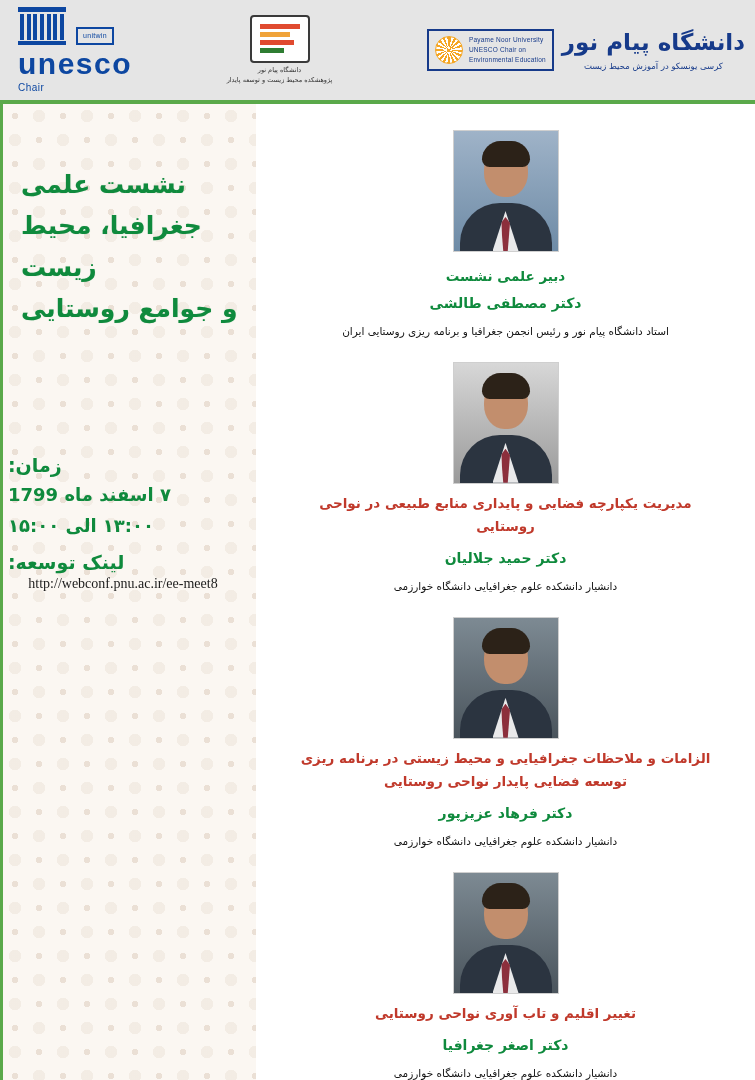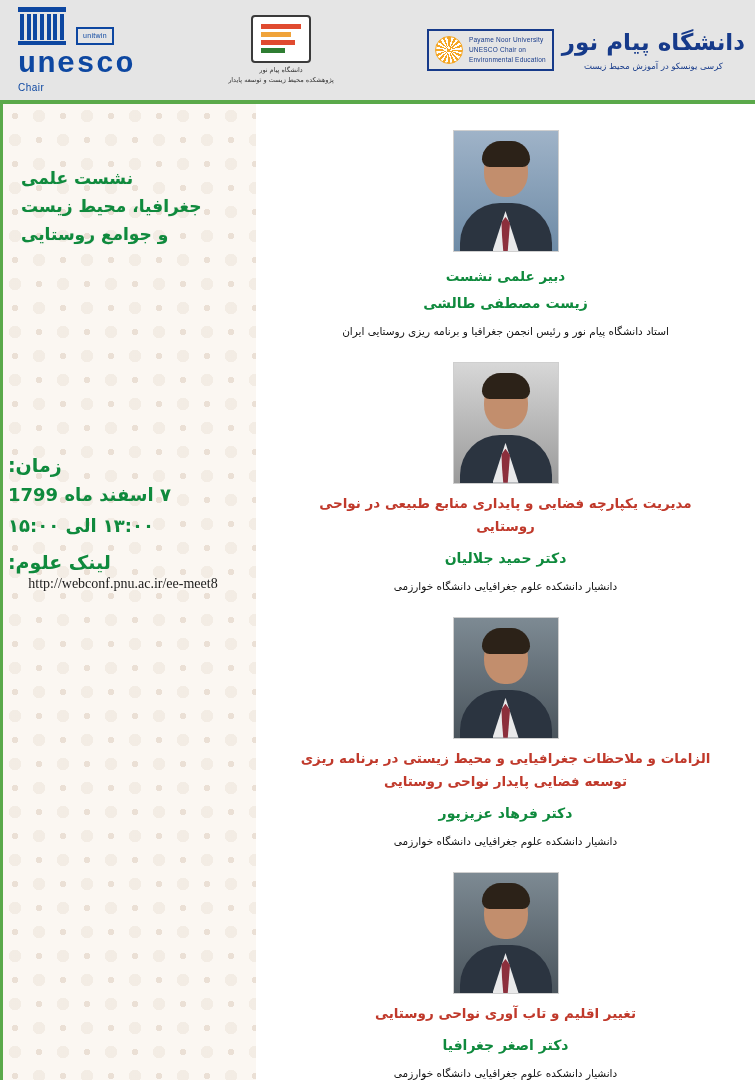--- a/index.html
+++ b/index.html
@@ -84,21 +84,21 @@
     border: 2px solid #0d47a1;
     color: #0d47a1;
     font-size: 7px;
     line-height: 1.15;
     padding: 3px 5px;
     text-align: center;
     font-family: "Liberation Sans", sans-serif;
     letter-spacing: .3px;
   }
   .unesco-word {
-    font-family: Liberation Mono, monospace;
+    font-family: Liberation Sans, sans-serif;
     font-weight: bold;
     font-size: 30px;
     letter-spacing: 1.5px;
     color: #0d47a1;
     margin-top: 4px;
     line-height: 1;
   }
   .unesco-chair {
     font-family: "Liberation Sans", sans-serif;
     font-size: 10px;
@@ -208,21 +208,21 @@
       radial-gradient(circle at 12px 36px, rgba(176,140,110,0.10) 6px, transparent 6.5px);
     background-size: 48px 48px, 48px 48px, 48px 48px, 48px 48px;
     border-left: 3px solid #5aa94a;
     box-sizing: border-box;
     padding: 60px 18px 0 18px;
     text-align: left;
     direction: rtl;
   }
   .poster-title {
     color: #0f8a3d;
-    font-size: 17px;
+    font-size: 25px;
     font-weight: bold;
     line-height: 1.65;
     text-align: left;
     letter-spacing: 0px;
     text-shadow: 0 0 1px rgba(15,138,61,.25);
   }
   .time-block {
     position: absolute;
     left: 5px;
     right: 18px;
@@ -422,21 +422,21 @@
       <div class="speaker first-speaker">
         <div class="photo bg-blue">
           <span class="bg"></span>
             <span class="body"></span>
             <span class="shirt"></span>
             <span class="tie"></span>
           <span class="head"></span>
             <span class="hair"></span>
         </div>
         <div class="role">دبیر علمی نشست</div>
-        <div class="speaker-name">زیست مصطفی طالشی</div>
+        <div class="speaker-name">دکتر مصطفی طالشی</div>
         <div class="affiliation">استاد دانشگاه پیام نور و رئیس انجمن جغرافیا و برنامه ریزی روستایی ایران</div>
       </div>
 
       <div class="speaker">
         <div class="photo bg-grey">
           <span class="bg"></span>
             <span class="body"></span>
             <span class="shirt"></span>
             <span class="tie"></span>
           <span class="head"></span>
@@ -481,19 +481,19 @@
       <div class="poster-title">
         <div>نشست علمی</div>
         <div>جغرافیا، محیط زیست</div>
         <div>و جوامع روستایی</div>
       </div>
 
       <div class="time-block">
         <div class="time-label">زمان:</div>
         <div class="time-value">۷ اسفند ماه 1799</div>
         <div class="time-value">۱۳:۰۰ الی ۱۵:۰۰</div>
-        <div class="link-label">لینک علوم:</div>
+        <div class="link-label">لینک توسعه:</div>
         <div class="link-url">http://webconf.pnu.ac.ir/ee-meet8</div>
       </div>
     </div>
 
   </div>
 </div>
 
 </body></html>

